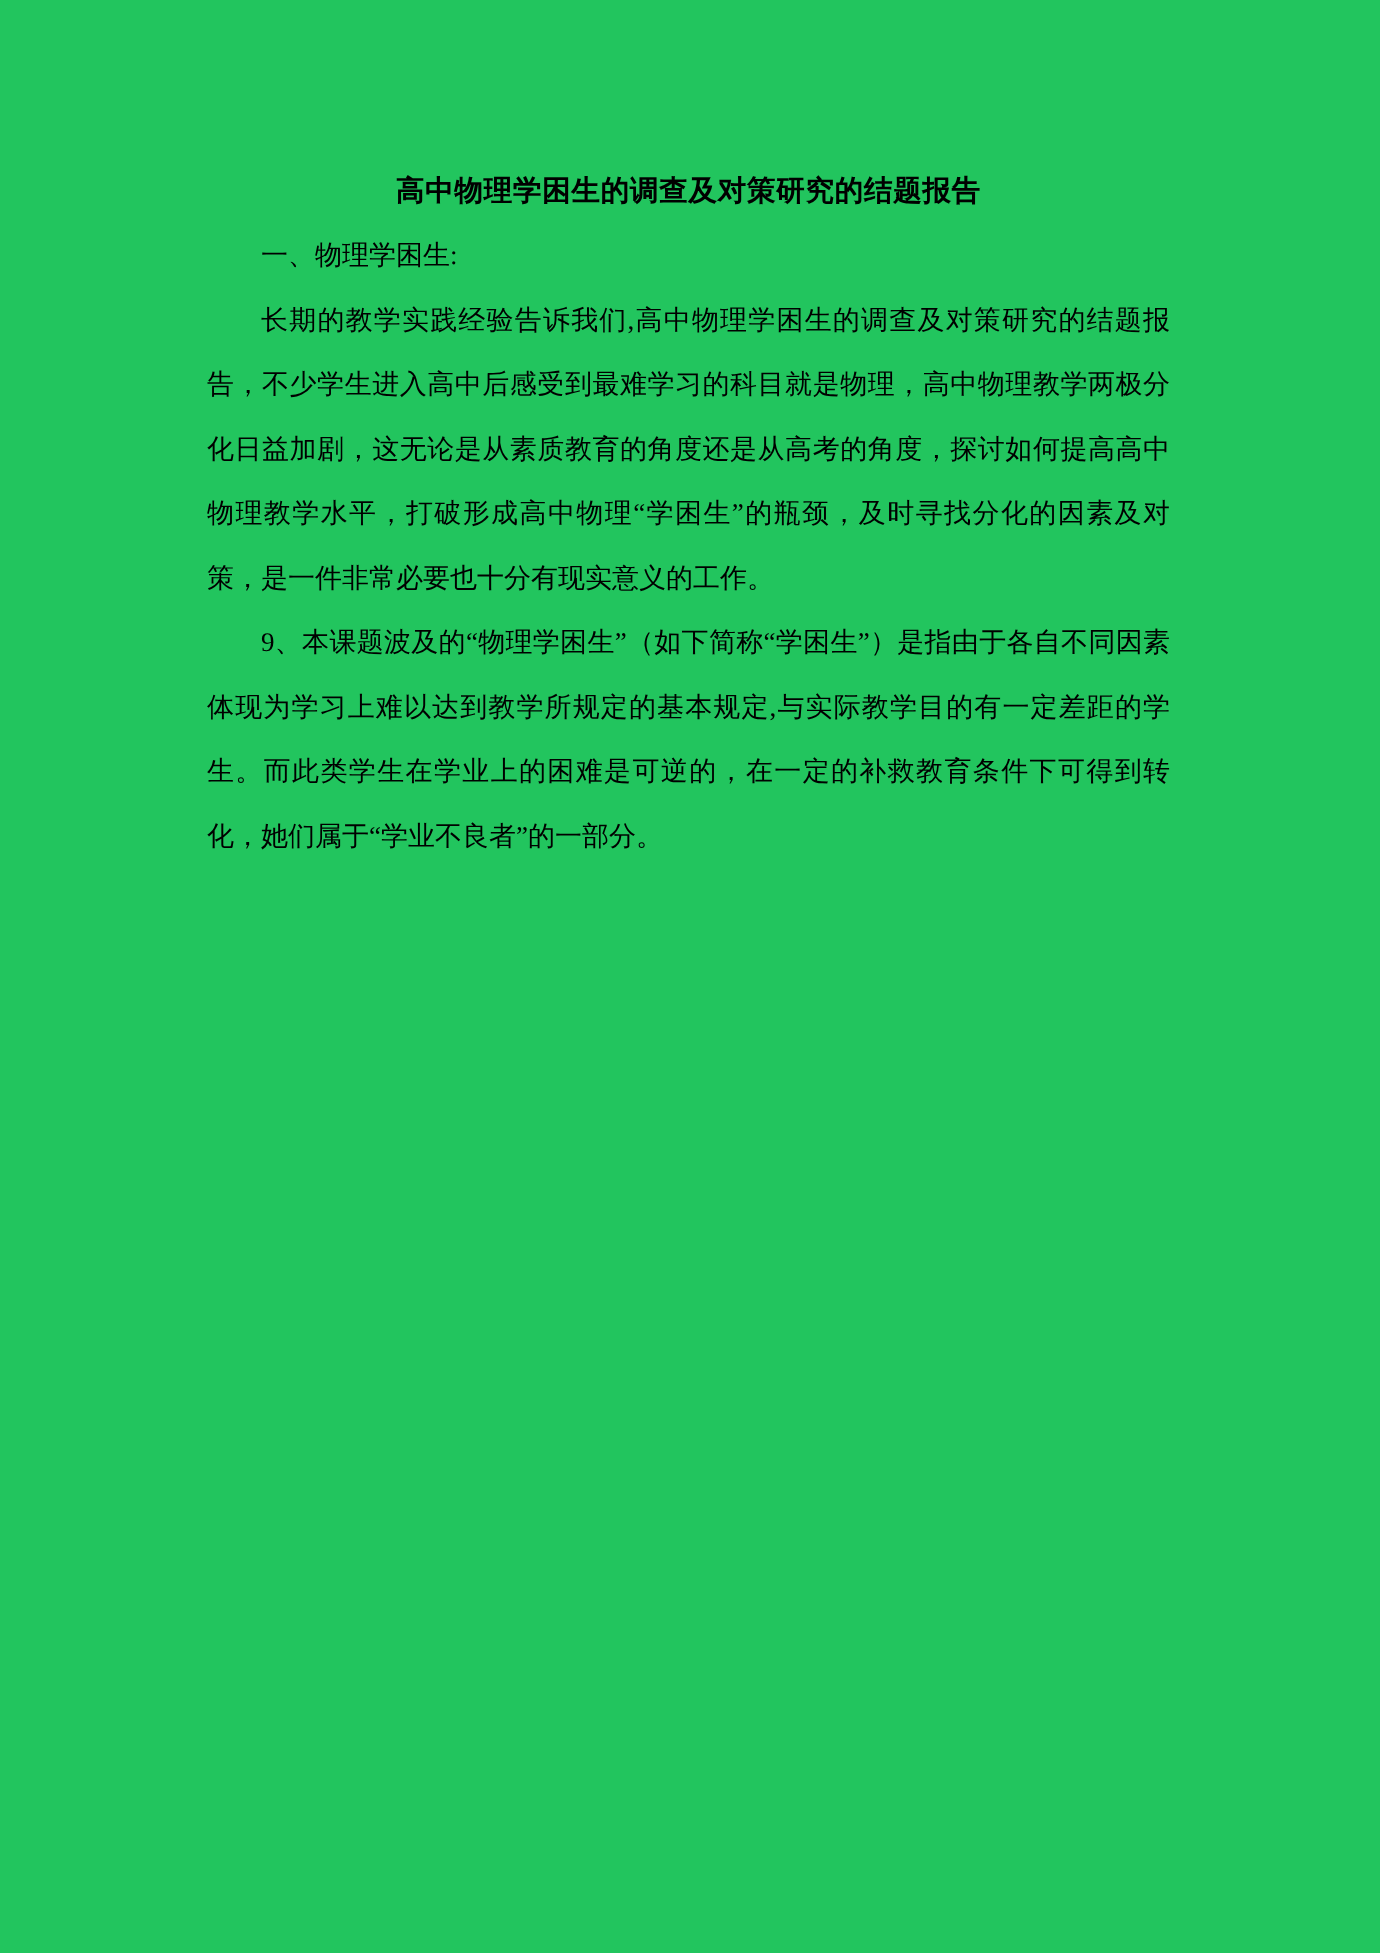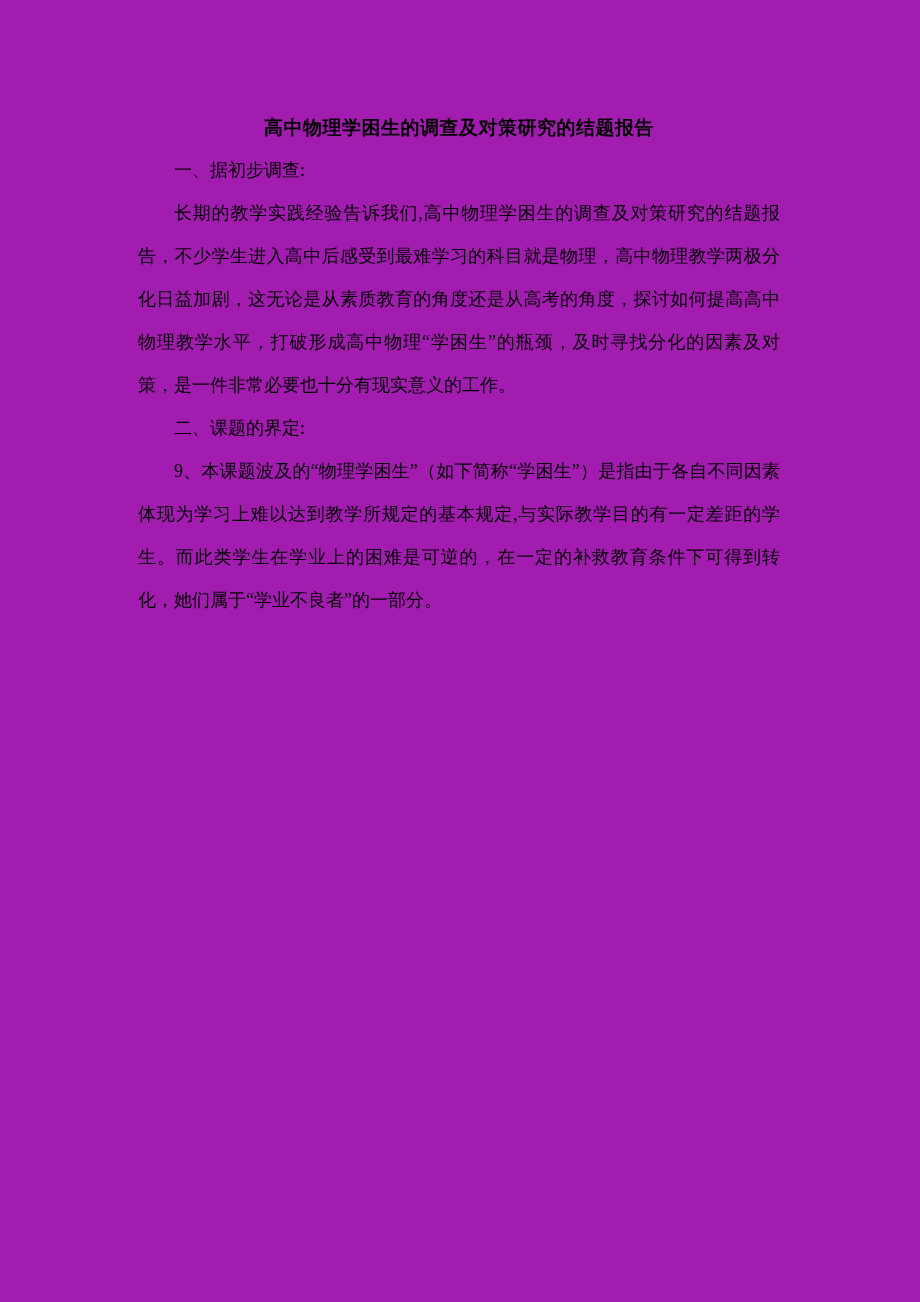--- a/index.html
+++ b/index.html
@@ -10,21 +10,21 @@
   body {
     width: 920px;
     height: 1302px;
     overflow: hidden;
   }
   .page {
     box-sizing: border-box;
     width: 920px;
     height: 1302px;
     padding: 106px 140px 40px 138px;
-    background: #a21caf;
+    background: #22c55e;
     color: #000000;
     font-family: "Liberation Serif", "DejaVu Serif", serif;
     font-size: 18px;
     line-height: 43px;
   }
   .doc-title {
     margin: 0;
     font-size: 19px;
     font-weight: bold;
     text-align: center;
@@ -44,23 +44,22 @@
     text-justify: inter-ideograph;
     word-break: break-all;
   }
 </style>
 </head>
 <body>
 
 <div class="page">
   <h1 class="doc-title">高中物理学困生的调查及对策研究的结题报告</h1>
 
-  <p class="section-heading">一、据初步调查:</p>
+  <p class="section-heading">一、物理学困生:</p>
 
   <p class="para">长期的教学实践经验告诉我们,高中物理学困生的调查及对策研究的结题报告，不少学生进入高中后感受到最难学习的科目就是物理，高中物理教学两极分化日益加剧，这无论是从素质教育的角度还是从高考的角度，探讨如何提高高中物理教学水平，打破形成高中物理“学困生”的瓶颈，及时寻找分化的因素及对策，是一件非常必要也十分有现实意义的工作。</p>
 
 
 
-  <p class="section-heading">二、课题的界定:</p>
 
   <p class="para">9、本课题波及的“物理学困生”（如下简称“学困生”）是指由于各自不同因素体现为学习上难以达到教学所规定的基本规定,与实际教学目的有一定差距的学生。而此类学生在学业上的困难是可逆的，在一定的补救教育条件下可得到转化，她们属于“学业不良者”的一部分。</p>
 
 </div>
 
 </body></html>

